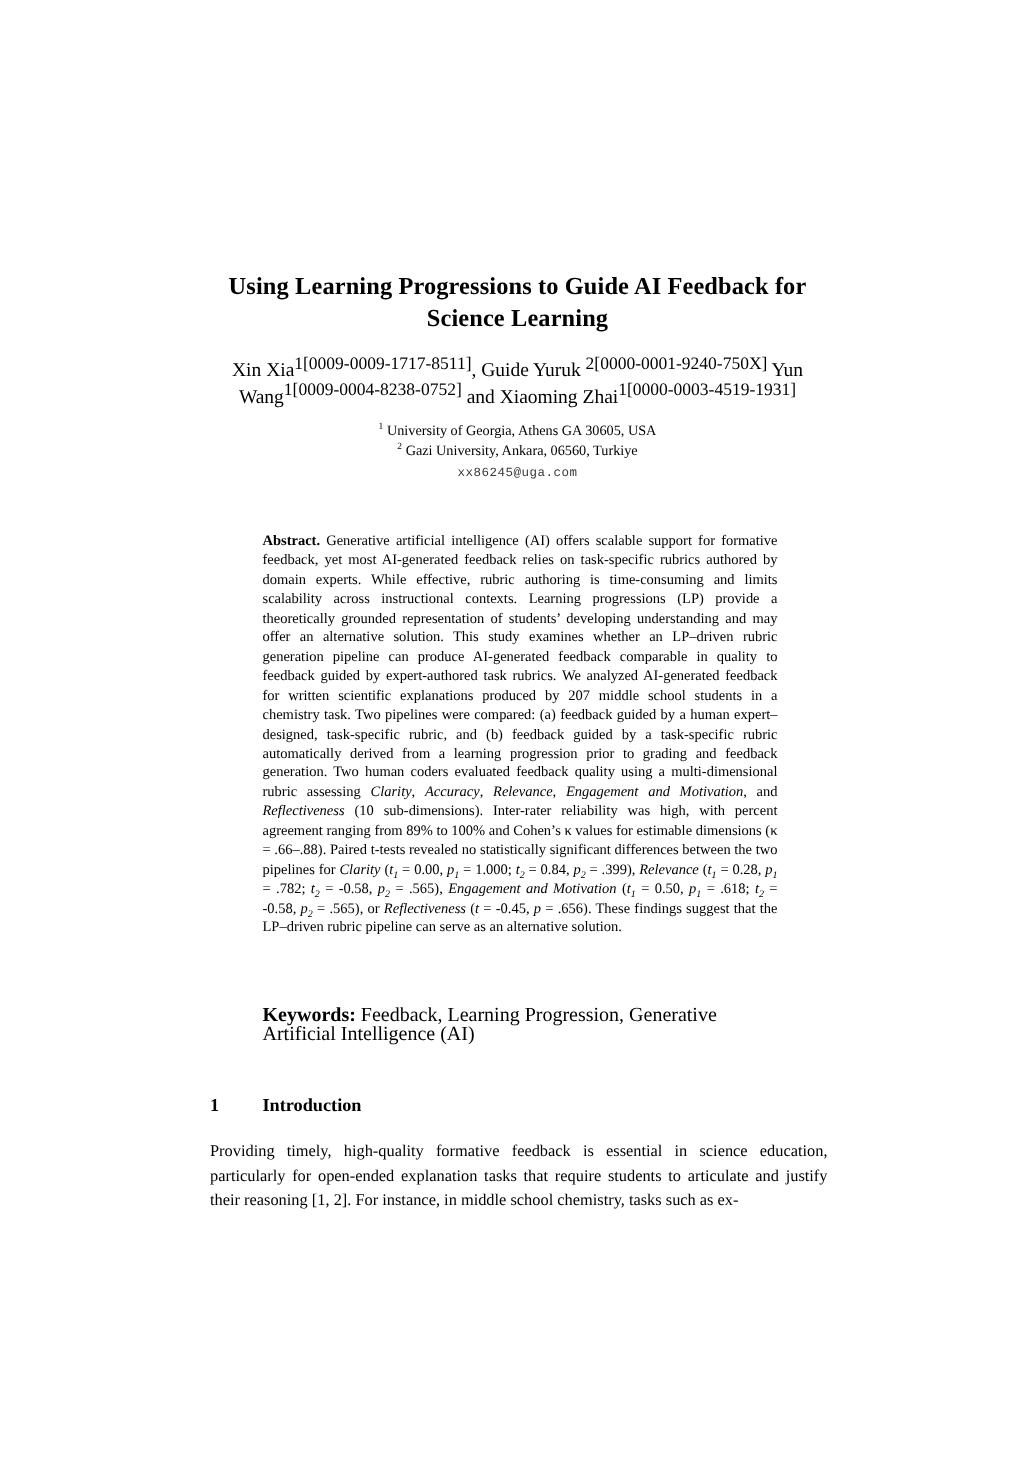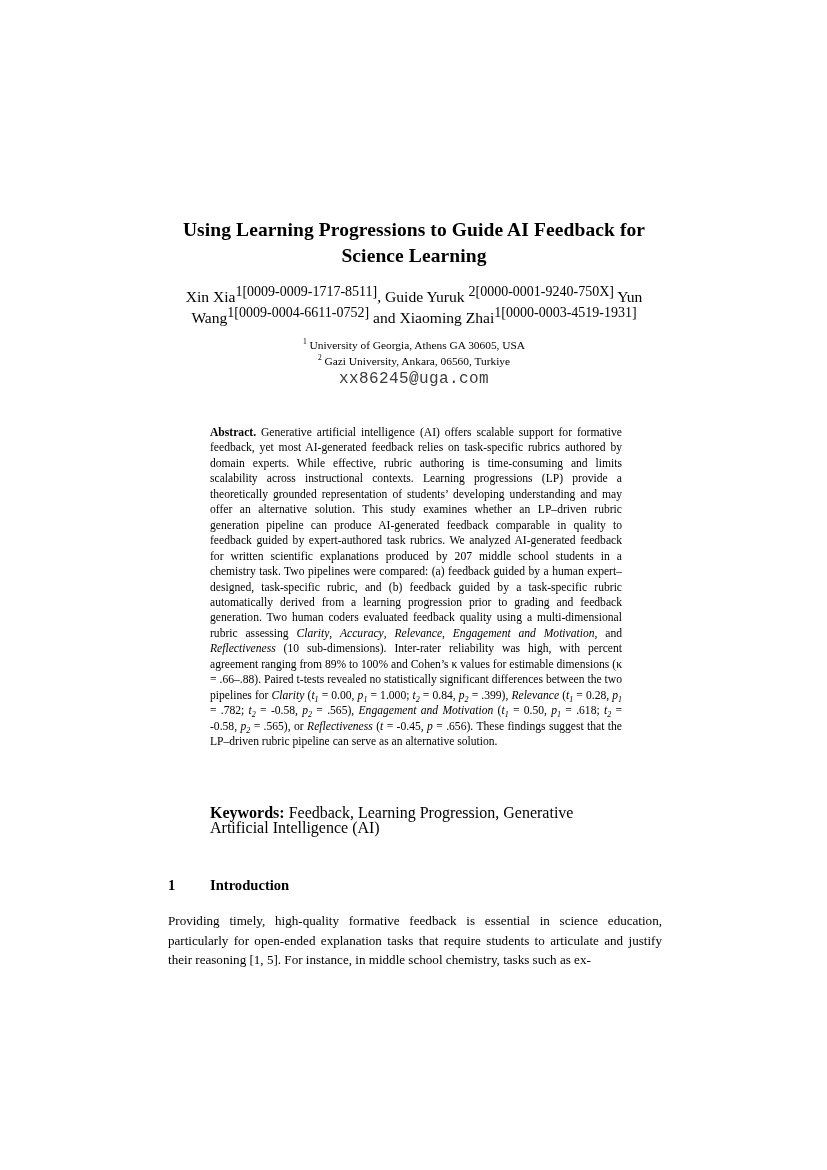--- a/index.html
+++ b/index.html
@@ -58,21 +58,21 @@
     font-size: 11.4px;
     line-height: 15.5px;
   }
   .affiliations sup {
     font-size: 7.6px;
     vertical-align: super;
     line-height: 0;
   }
   .email {
     font-family: "Liberation Mono", monospace;
-    font-size: 16px;
+    font-size: 10px;
     letter-spacing: 0.4px;
     color: #3a3a3a;
     display: block;
     margin-top: 3px;
   }
 
   
   .abstract {
     position: absolute;
     left: 210px;
@@ -132,36 +132,36 @@
   }
 </style>
 </head>
 <body>
 
 <div class="page">
 
   <h1 class="title">Using Learning Progressions to Guide AI Feedback for Science Learning</h1>
 
   <div class="authors">
-    <span>Xin Xia</span><sup>1[0009-0009-1717-8511]</sup><span>, </span><span>Guide Yuruk </span><sup>2[0000-0001-9240-750X]</sup><span> </span><span>Yun Wang</span><sup>1[0009-0004-6611-0752]</sup><span> and </span><span>Xiaoming Zhai</span><sup>1[0000-0003-4519-1931]</sup>
+    <span>Xin Xia</span><sup>1[0009-0009-1717-8511]</sup><span>, </span><span>Guide Yuruk </span><sup>2[0000-0001-9240-750X]</sup><span> </span><span>Yun Wang</span><sup>1[0009-0004-8238-0752]</sup><span> and </span><span>Xiaoming Zhai</span><sup>1[0000-0003-4519-1931]</sup>
   </div>
 
   <div class="affiliations">
     <div><sup>1</sup><span> University of Georgia, Athens GA 30605, USA</span></div>
     <div><sup>2</sup><span> Gazi University, Ankara, 06560, Turkiye</span></div>
     <span class="email">xx86245@uga.com</span>
   </div>
 
   <div class="abstract">
     <b>Abstract.</b><span> Generative artificial intelligence (AI) offers scalable support for formative feedback, yet most AI-generated feedback relies on task-specific rubrics authored by domain experts. While effective, rubric authoring is time-consuming and limits scalability across instructional contexts. Learning progressions (LP) provide a theoretically grounded representation of students’ developing understanding and may offer an alternative solution. This study examines whether an LP–driven rubric generation pipeline can produce AI-generated feedback comparable in quality to feedback guided by expert-authored task rubrics. We analyzed AI-generated feedback for written scientific explanations produced by 207 middle school students in a chemistry task. Two pipelines were compared: (a) feedback guided by a human expert–designed, task-specific rubric, and (b) feedback guided by a task-specific rubric automatically derived from a learning progression prior to grading and feedback generation. Two human coders evaluated feedback quality using a multi-dimensional rubric assessing </span><i>Clarity</i><span>, </span><i>Accuracy</i><span>, </span><i>Relevance</i><span>, </span><i>Engagement and Motivation</i><span>, and </span><i>Reflectiveness</i><span> (10 sub-dimensions). Inter-rater reliability was high, with percent agreement ranging from 89% to 100% and Cohen’s κ values for estimable dimensions (κ = .66–.88). Paired t-tests revealed no statistically significant differences between the two pipelines for </span><i>Clarity</i><span> (</span><i>t</i><sub>1</sub><span> = 0.00, </span><i>p</i><sub>1</sub><span> = 1.000; </span><i>t</i><sub>2</sub><span> = 0.84, </span><i>p</i><sub>2</sub><span> = .399), </span><i>Relevance</i><span> (</span><i>t</i><sub>1</sub><span> = 0.28, </span><i>p</i><sub>1</sub><span> = .782; </span><i>t</i><sub>2</sub><span> = -0.58, </span><i>p</i><sub>2</sub><span> = .565), </span><i>Engagement and Motivation</i><span> (</span><i>t</i><sub>1</sub><span> = 0.50, </span><i>p</i><sub>1</sub><span> = .618; </span><i>t</i><sub>2</sub><span> = -0.58, </span><i>p</i><sub>2</sub><span> = .565), or </span><i>Reflectiveness</i><span> (</span><i>t</i><span> = -0.45, </span><i>p</i><span> = .656). </span><span>These findings suggest that the LP–driven rubric pipeline can serve as an alternative solution.</span>
   </div>
 
   <div class="keywords">
     <b>Keywords:</b><span> Feedback, Learning Progression, Generative Artificial Intelligence (AI)</span>
   </div>
 
   <h2 class="section-heading">
     <span class="num">1</span><span>Introduction</span>
   </h2>
 
-  <p class="body-par">Providing timely, high-quality formative feedback is essential in science education, particularly for open-ended explanation tasks that require students to articulate and justify their reasoning [1, 5]. For instance, in middle school chemistry, tasks such as ex-</p>
+  <p class="body-par">Providing timely, high-quality formative feedback is essential in science education, particularly for open-ended explanation tasks that require students to articulate and justify their reasoning [1, 2]. For instance, in middle school chemistry, tasks such as ex-</p>
 
 </div>
 
 </body></html>

